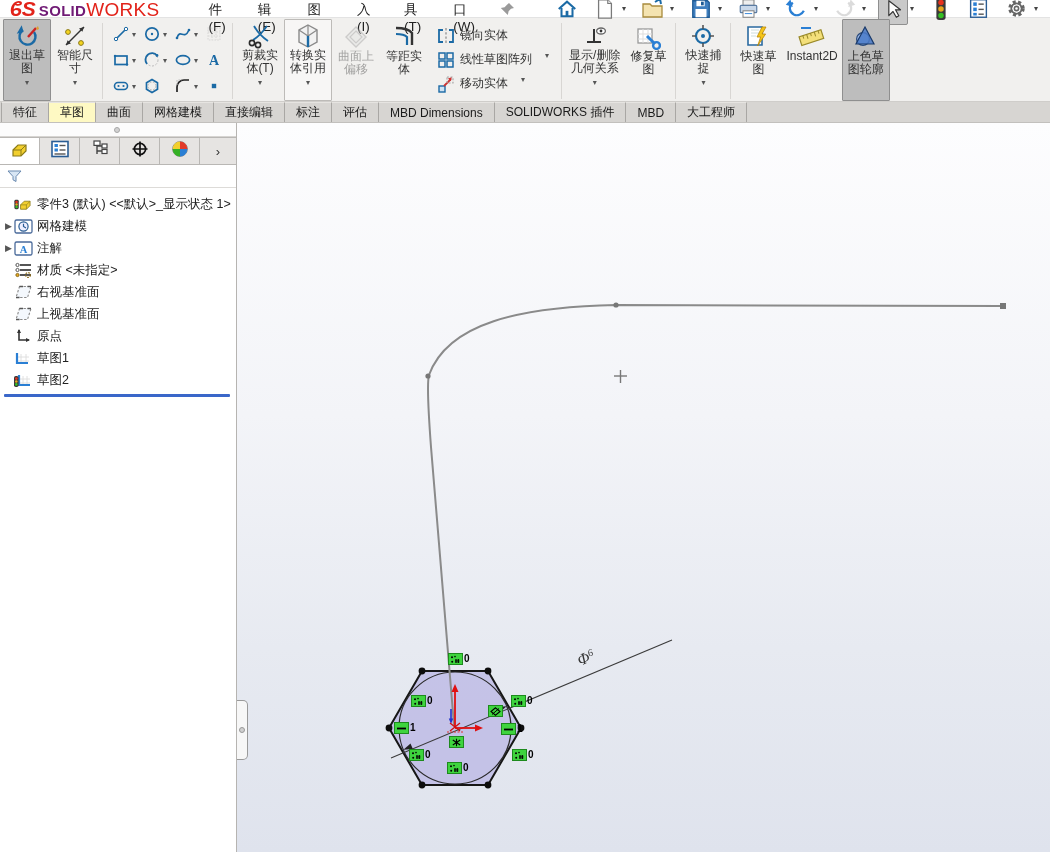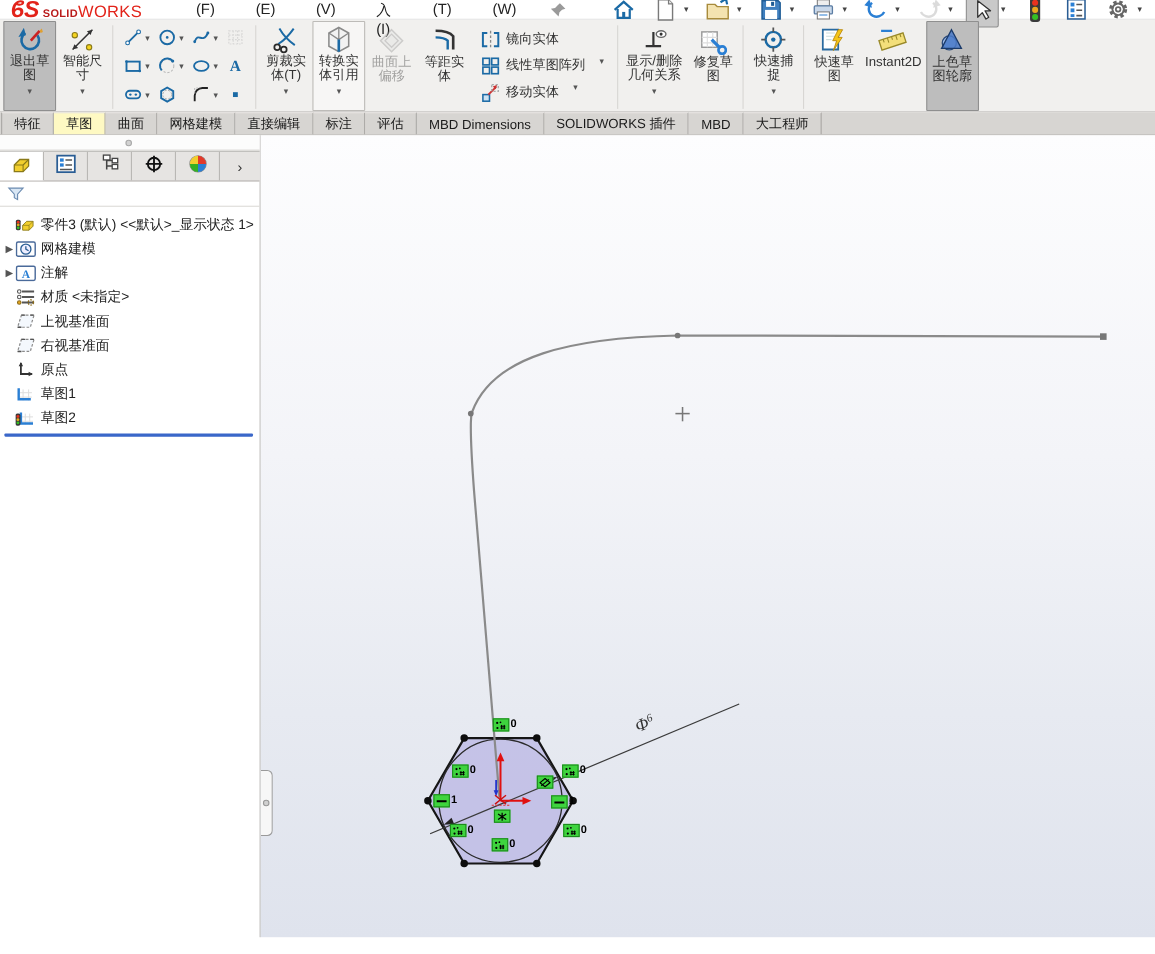--- a/index.html
+++ b/index.html
@@ -6,22 +6,22 @@
   body{width:1050px;height:867px;overflow:hidden;background:#fff;
        font-family:"Liberation Sans","DejaVu Sans",sans-serif;color:#222;
        -webkit-user-select:none;user-select:none}
   *{box-sizing:border-box}
 
   
   .titlebar{height:18px;background:#fff;border-bottom:1px solid #e3e3e3;
             display:flex;align-items:center;padding-left:10px}
   .logo{display:flex;align-items:baseline;margin-right:38px;cursor:default}
   .logo .ds{color:#e2231a;font-style:italic;font-weight:bold;font-size:21px;margin-right:3px}
-  .logo .solid{color:#b91c1c;font-weight:bold;font-size:10px;letter-spacing:.3px}
-  .logo .works{color:#e2231a;font-size:15px;letter-spacing:.3px}
+  .logo .solid{color:#701a75;font-weight:bold;font-size:15px;letter-spacing:.3px}
+  .logo .works{color:#e2231a;font-size:19px;letter-spacing:.3px}
   .menubar{display:flex;gap:4px;font-size:13.5px}
   .menu-item{padding:4px 11px;border-radius:2px}
   .pin{margin:0 10px;display:flex;align-items:center}
   .quickbar{display:flex;align-items:center;margin-left:26px}
   .qbtn{display:flex;align-items:center;padding:3px 2px;border:1px solid transparent;border-radius:2px}
   .qbtn .qicon{width:24px;height:24px;display:flex;align-items:center;justify-content:center}
   .qbtn.pressed{background:#c9c9c9;border-color:#8f8f8f}
   .qbtn.disabled{opacity:.4}
   .qcaret{font-size:8px;color:#444;margin:0 4px 0 2px}
   .qgap{width:8px}
@@ -647,31 +647,31 @@
           <span class="tlabel">材质 &lt;未指定&gt;</span>
         </div>
         <div class="trow">
           <span class="arrowcell"></span>
           <span class="ticon">
             <svg width="19" height="16" viewBox="0 0 19 16">
               <path d="M5.5 2.5 H17 L13.5 13.5 H2 z" fill="#f4f8fd" stroke="#8a8a8a" stroke-width="1.1" stroke-dasharray="2.4 1.6"></path>
               <path d="M5.5 2.5 H9 M17 2.5 H13.5 M2 13.5 H5.5" stroke="#555" stroke-width="1.3"></path>
             </svg>
           </span>
-          <span class="tlabel">上视基准面</span>
+          <span class="tlabel">右视基准面</span>
         </div>
         <div class="trow">
           <span class="arrowcell"></span>
           <span class="ticon">
             <svg width="19" height="16" viewBox="0 0 19 16">
               <path d="M5.5 2.5 H17 L13.5 13.5 H2 z" fill="#f4f8fd" stroke="#8a8a8a" stroke-width="1.1" stroke-dasharray="2.4 1.6"></path>
               <path d="M5.5 2.5 H9 M17 2.5 H13.5 M2 13.5 H5.5" stroke="#555" stroke-width="1.3"></path>
             </svg>
           </span>
-          <span class="tlabel">右视基准面</span>
+          <span class="tlabel">上视基准面</span>
         </div>
         <div class="trow">
           <span class="arrowcell"></span>
           <span class="ticon">
             <svg width="17" height="16" viewBox="0 0 17 16">
               <path d="M4 2 V12 H14" fill="none" stroke="#333" stroke-width="1.6"></path>
               <path d="M4 1 l-2 4 h4 z" fill="#333"></path>
               <path d="M15 12 l-4 -2 v4 z" fill="#333"></path>
             </svg>
           </span>

